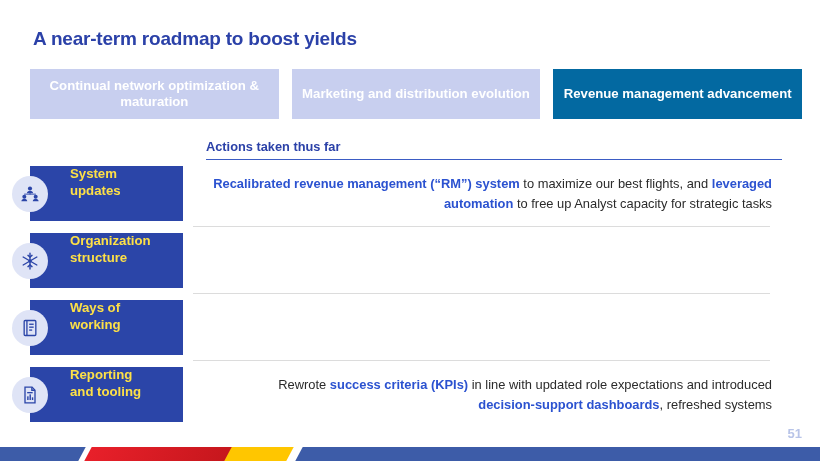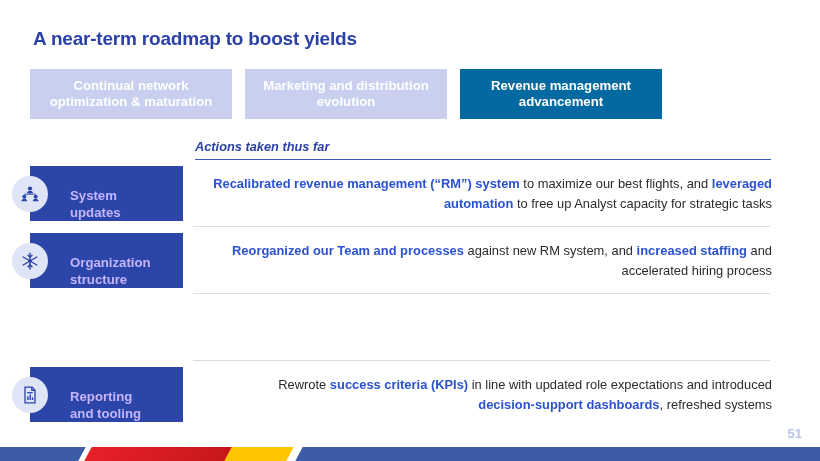--- a/index.html
+++ b/index.html
@@ -25,21 +25,21 @@
     font-weight: bold;
     color: #2B41A8;
     letter-spacing: -0.2px;
   }
 
   
   .phase-row {
     position: absolute;
     left: 30px;
     top: 69px;
-    width: 632px;
+    width: 772px;
     height: 50px;
     display: flex;
     gap: 13px;
   }
   .phase-chip {
     flex: 1 1 0;
     display: flex;
     align-items: center;
     justify-content: center;
     text-align: center;
@@ -51,24 +51,23 @@
     padding: 0 6px;
     box-sizing: border-box;
   }
   .phase-chip.active {
     background: #0369a1;
   }
 
   
   .actions-header {
     position: absolute;
-    left: 195px;
+    left: 206px;
     top: 139px;
     width: 576px;
-    font-style: italic;
   }
   .actions-header-label {
     font-size: 12.8px;
     font-weight: bold;
     color: #2B41A8;
   }
   .actions-header-rule {
     margin-top: 5px;
     height: 1.4px;
     background: #3B5CC4;
@@ -99,23 +98,23 @@
     height: 1px;
     background: #DCDCDC;
   }
   .row:last-child .row-divider { display: none; }
 
   .row-label {
     position: relative;
     width: 153px;
     flex: 0 0 153px;
     background: #2B45A8;
-    color: #c4b5fd;
-    display: flex;
-    align-items: flex-end;
+    color: #fde047;
+    display: flex;
+    align-items: flex-start;
     box-sizing: border-box;
     padding-left: 40px;
   }
   .row-label-text {
     font-size: 13.2px;
     font-weight: bold;
     line-height: 1.25;
     white-space: pre-line;
   }
 
@@ -254,29 +253,37 @@
           <line x1="9.6" y1="5.2" x2="12" y2="7.2"></line>
             <line x1="14.4" y1="5.2" x2="12" y2="7.2"></line>
           <line x1="9.6" y1="18.8" x2="12" y2="16.8"></line>
             <line x1="14.4" y1="18.8" x2="12" y2="16.8"></line>
           <circle cx="12" cy="12" r="2.1" fill="#2B45A8" stroke="none"></circle>
         </svg>
       </div>
       <span class="row-label-text">Organization
 structure</span>
     </div>
-    <div class="row-body">
-      <p>
-        <span class="hl">Reorganized our Team and processes</span><span> against new RM system, and </span><span class="hl">increased staffing</span><span> and accelerated hiring process</span>
-      </p>
-    </div>
     <div class="row-divider"></div>
   </div>
 
   <div class="row">
+    <div class="row-label">
+      <div class="row-icon">
+        <svg width="20" height="20" viewBox="0 0 24 24" fill="none" stroke="#2B45A8" stroke-width="1.6">
+          <rect x="5" y="3" width="14" height="18" rx="1.2"></rect>
+          <line x1="8.3" y1="3" x2="8.3" y2="21"></line>
+          <line x1="11" y1="7.5" x2="16.4" y2="7.5"></line>
+          <line x1="11" y1="11" x2="16.4" y2="11"></line>
+          <line x1="11" y1="14.5" x2="14.6" y2="14.5"></line>
+        </svg>
+      </div>
+      <span class="row-label-text">Ways of
+working</span>
+    </div>
     <div class="row-divider"></div>
   </div>
 
   <div class="row">
     <div class="row-label">
       <div class="row-icon">
         <svg width="20" height="20" viewBox="0 0 24 24" fill="none" stroke="#2B45A8" stroke-width="1.6">
           <path d="M6 2.5h8.5L18 6.2V21.5H6z"></path>
           <path d="M14.2 2.6v3.7H18"></path>
           <rect x="8.6" y="13.6" width="1.7" height="4.4" fill="#2B45A8" stroke="none"></rect>

